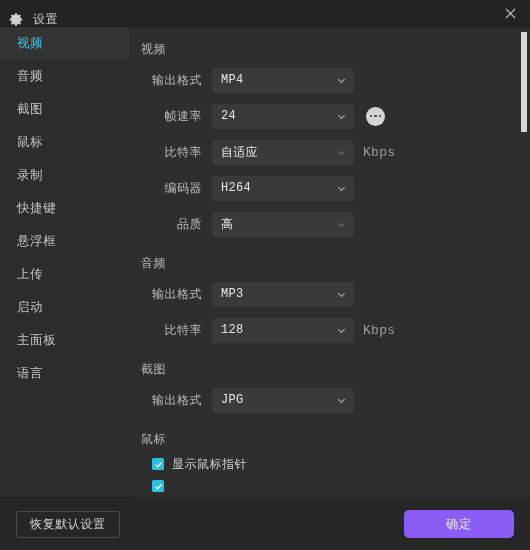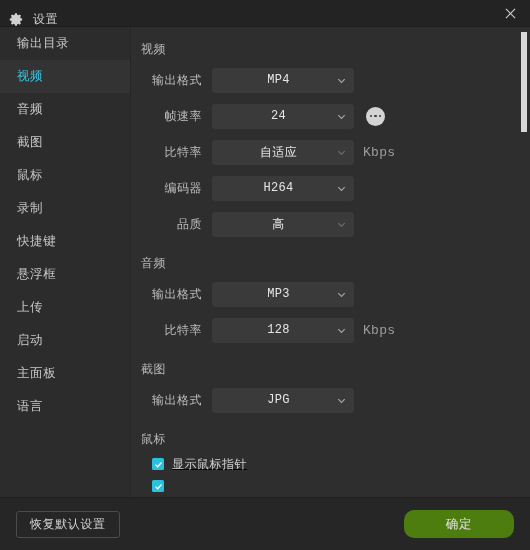--- a/index.html
+++ b/index.html
@@ -97,21 +97,20 @@
   }
   .select {
     width: 142px; height: 25px;
     margin-left: 10px;
     background: #3a3a3a;
     border-radius: 3px;
     display: flex; align-items: center;
     padding: 0 7px 0 9px;
     cursor: pointer;
     position: relative;
-    text-align: center;
   }
   .select .val {
     font-size: 12px; color: #e6e6e6;
     flex: 1 1 auto; overflow: hidden;
     white-space: nowrap;
     letter-spacing: .3px;
   }
   .chev {
     width: 11px; height: 11px; flex: 0 0 11px;
     display: block; opacity: .72;
@@ -136,21 +135,20 @@
     border-radius: 50%; background: #3a3a3a;
     display: block;
   }
 
   
   .check-row {
     display: flex; align-items: center;
     height: 22px;
     margin-left: 21px;
     cursor: pointer;
-    text-decoration: underline;
   }
   .cbox {
     width: 12px; height: 12px; flex: 0 0 12px;
     background: #2bc0de;
     border-radius: 1.5px;
     display: flex; align-items: center; justify-content: center;
   }
   .cbox svg { width: 9px; height: 9px; display: block; }
   .check-label {
     font-size: 12px; color: #cfcfcf;
@@ -189,22 +187,22 @@
     color: #d2d2d2;
     font-size: 12px;
     font-family: inherit;
     letter-spacing: .6px;
     cursor: pointer;
     display: flex; align-items: center; text-align: right;
   }
   .btn-ok {
     position: absolute; right: 16px;
     width: 110px; height: 28px;
-    background: #4d7c0f;
-    border: none; border-radius: 10px;
+    background: #8b5cf6;
+    border: none; border-radius: 5px;
     color: #e2e2e2;
     font-size: 12.5px;
     font-family: inherit;
     letter-spacing: .8px;
     cursor: pointer;
   }
 </style>
 </head>
 <body>
 
@@ -219,23 +217,20 @@
     <div class="close-btn">
       <svg viewBox="0 0 12 12">
         <path stroke="#cfcfcf" stroke-width="1.2" d="M1 1 L11 11 M11 1 L1 11"></path>
       </svg>
     </div>
   </div>
 
   <div class="body">
 
     <div class="sidebar">
-      <div class="side-item">
-          <span>输出目录</span>
-        </div>
       <div class="side-item active">
           <span>视频</span>
         </div>
       <div class="side-item">
           <span>音频</span>
         </div>
       <div class="side-item">
           <span>截图</span>
         </div>
       <div class="side-item">

